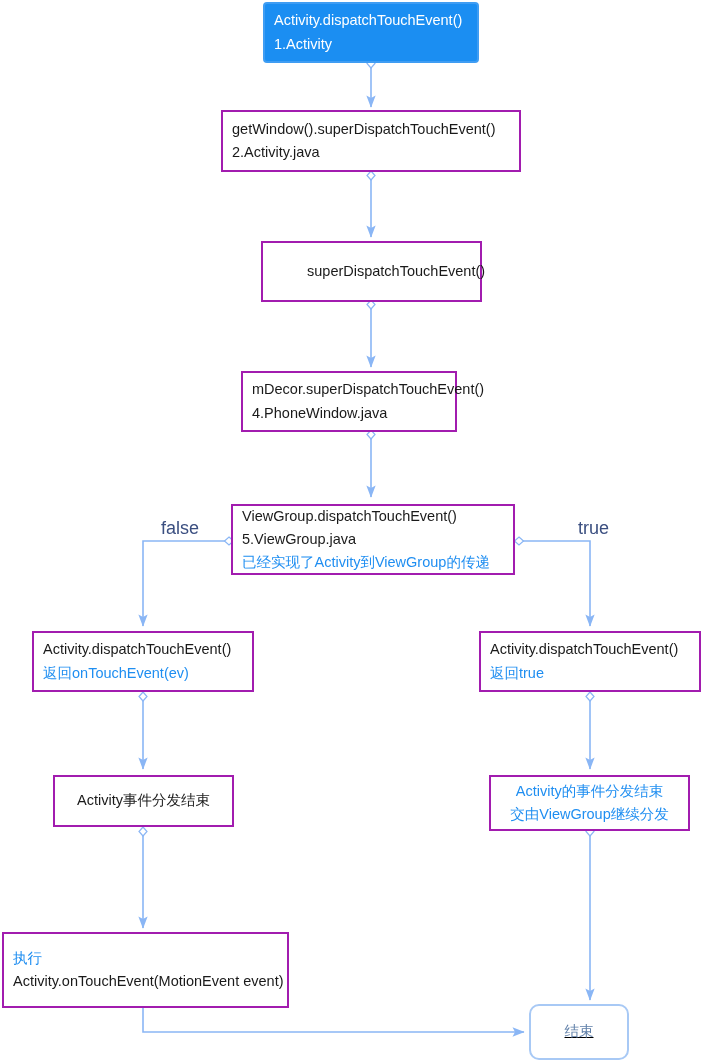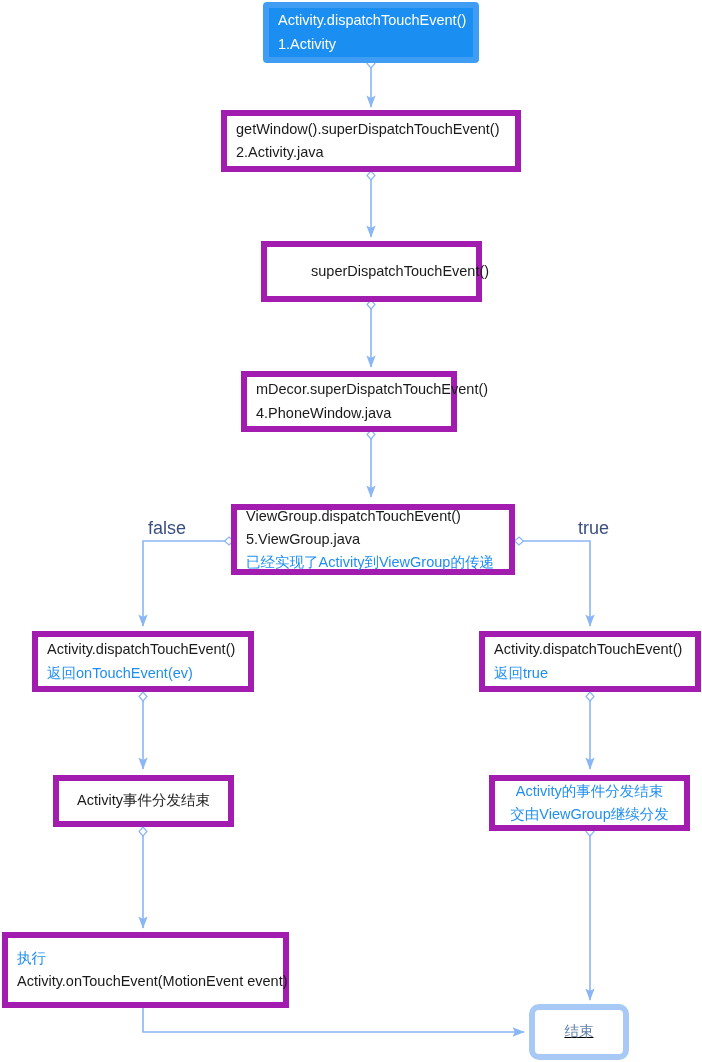--- a/index.html
+++ b/index.html
@@ -21,21 +21,21 @@
   svg#edges {
     position: absolute;
     left: 0;
     top: 0;
     width: 702px;
     height: 1062px;
   }
   .node {
     position: absolute;
     box-sizing: border-box;
-    border: 6px solid #a21caf;
+    border: 2px solid #a21caf;
     background: #ffffff;
     display: flex;
     flex-direction: column;
     justify-content: center;
     padding: 0 9px;
   }
   .node.rounded {
     border-radius: 10px;
     border-color: #a8c9f5;
     align-items: center;
@@ -164,16 +164,16 @@
 
   <div class="node" style="left:2px; top:932px; width:287px; height:76px;">
     <div class="line blue">执行</div>
     <div class="line">Activity.onTouchEvent(MotionEvent event)</div>
   </div>
 
   <div class="node rounded" style="left:529px; top:1004px; width:100px; height:56px;text-decoration:underline;">
     <div class="line muted">结束</div>
   </div>
 
-  <span class="edge-label" style="left:148px; top:518px;">false</span>
+  <span class="edge-label" style="left:161px; top:518px;">false</span>
   <span class="edge-label" style="left:532px; top:518px;margin-left:46px;">true</span>
 
 </div>
 
 </body></html>

